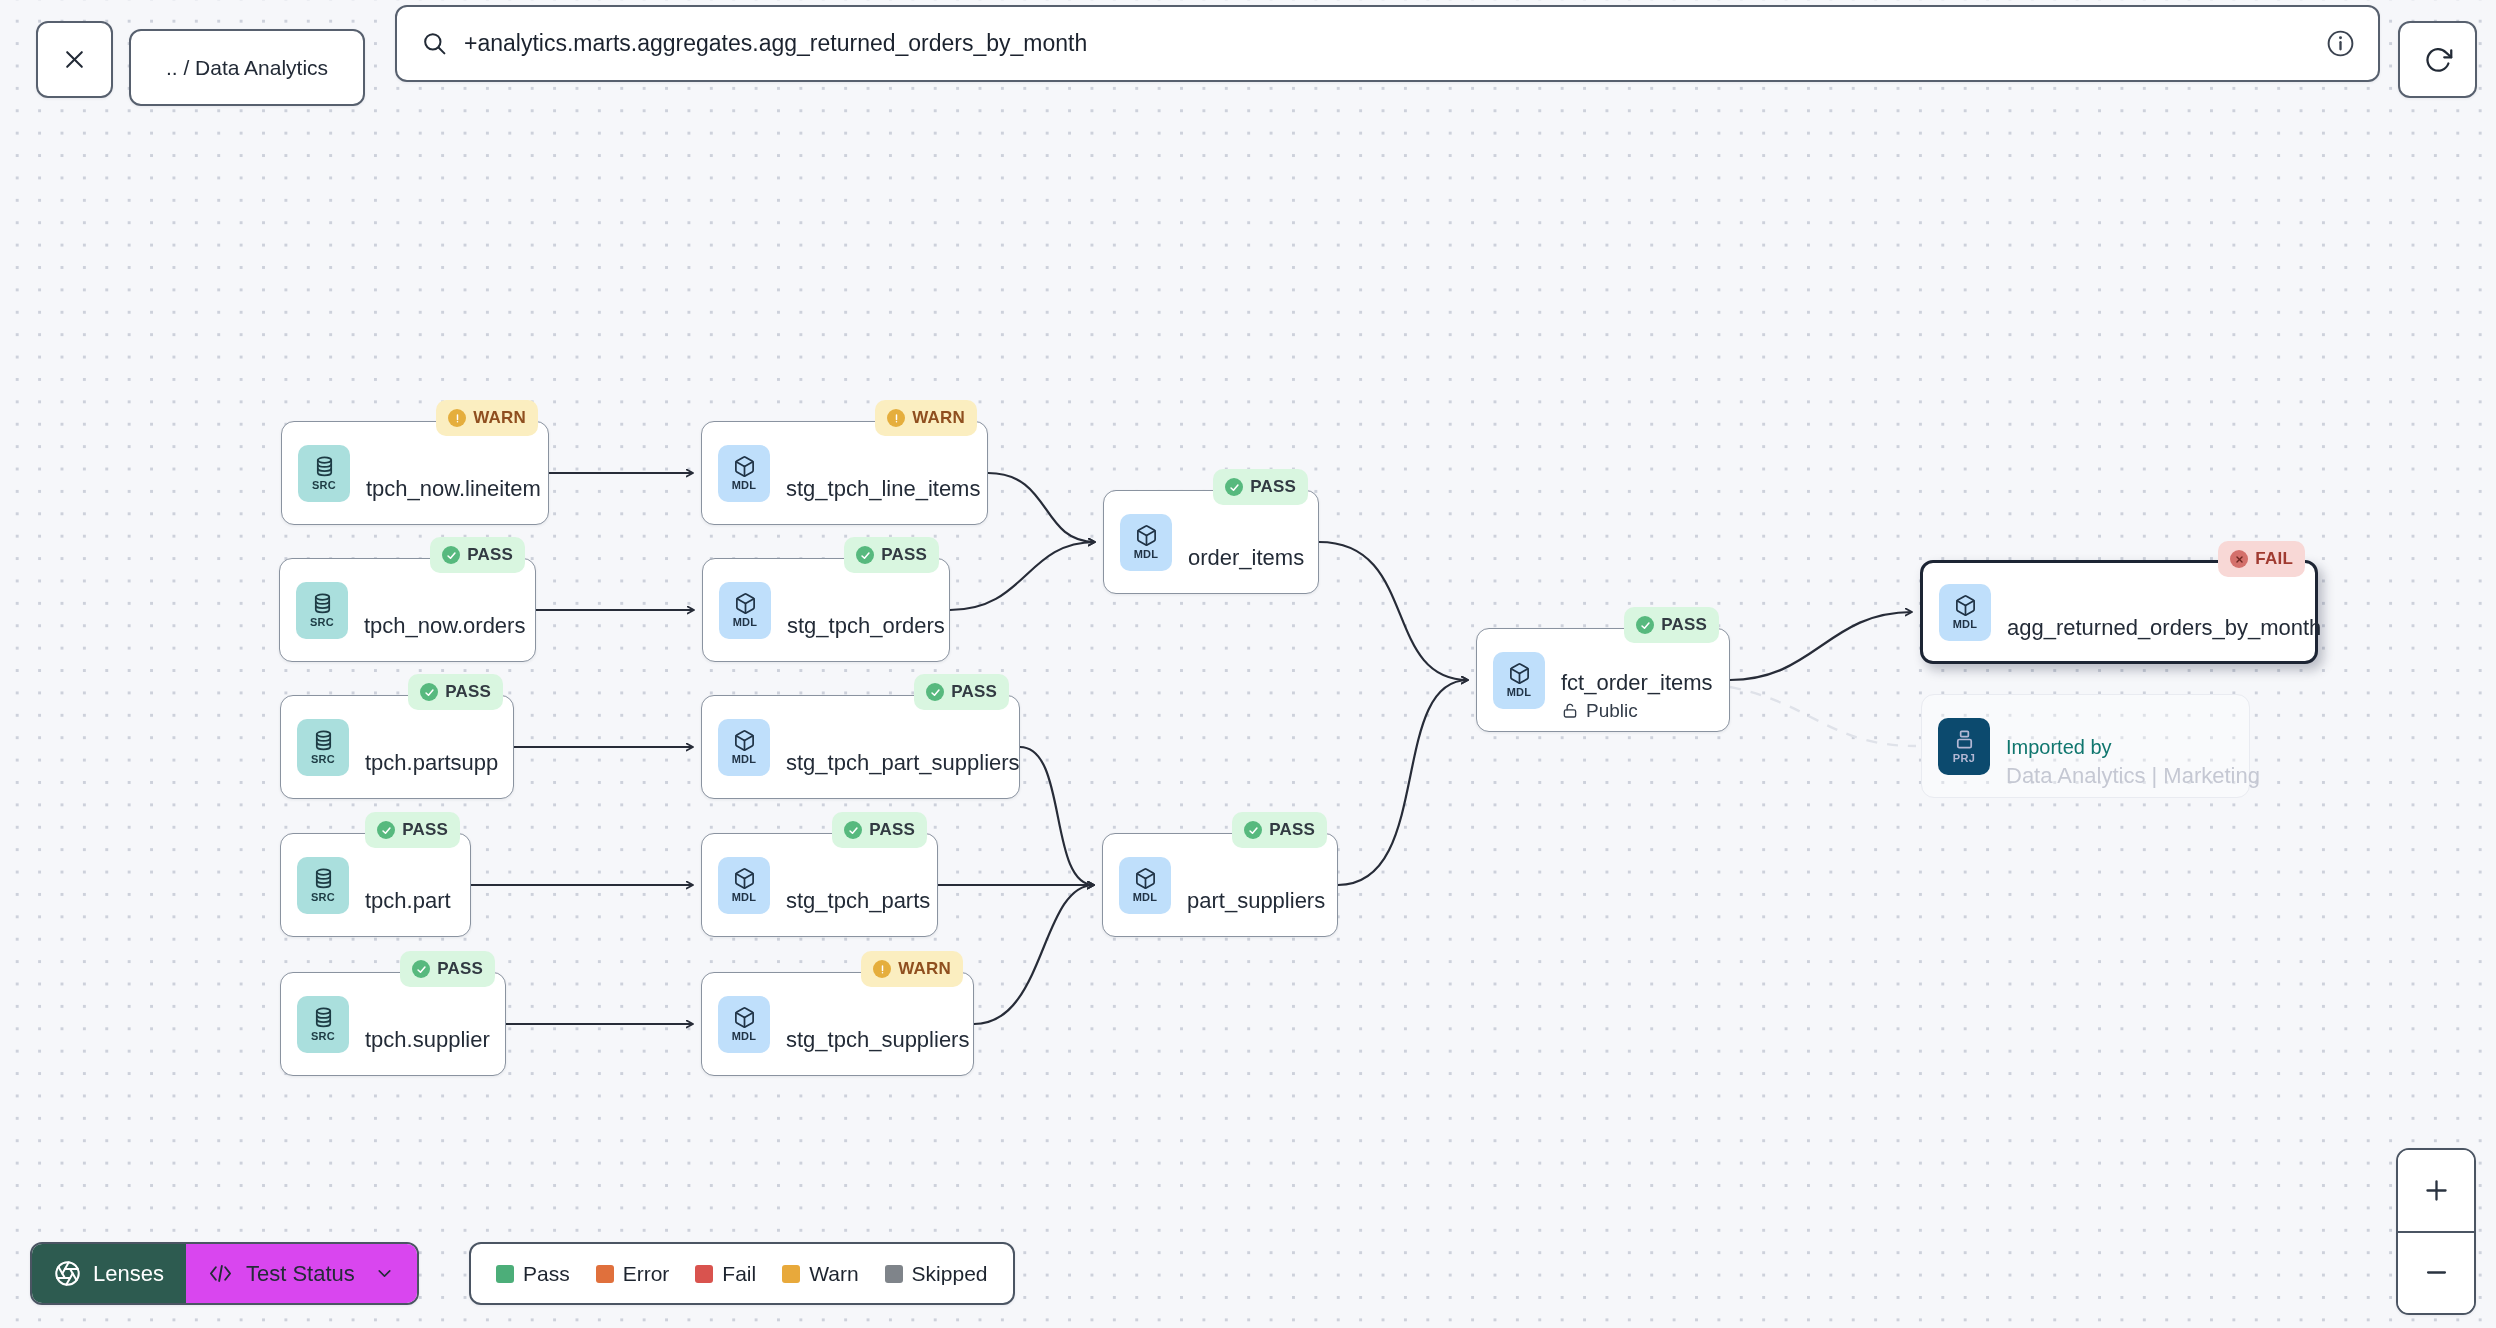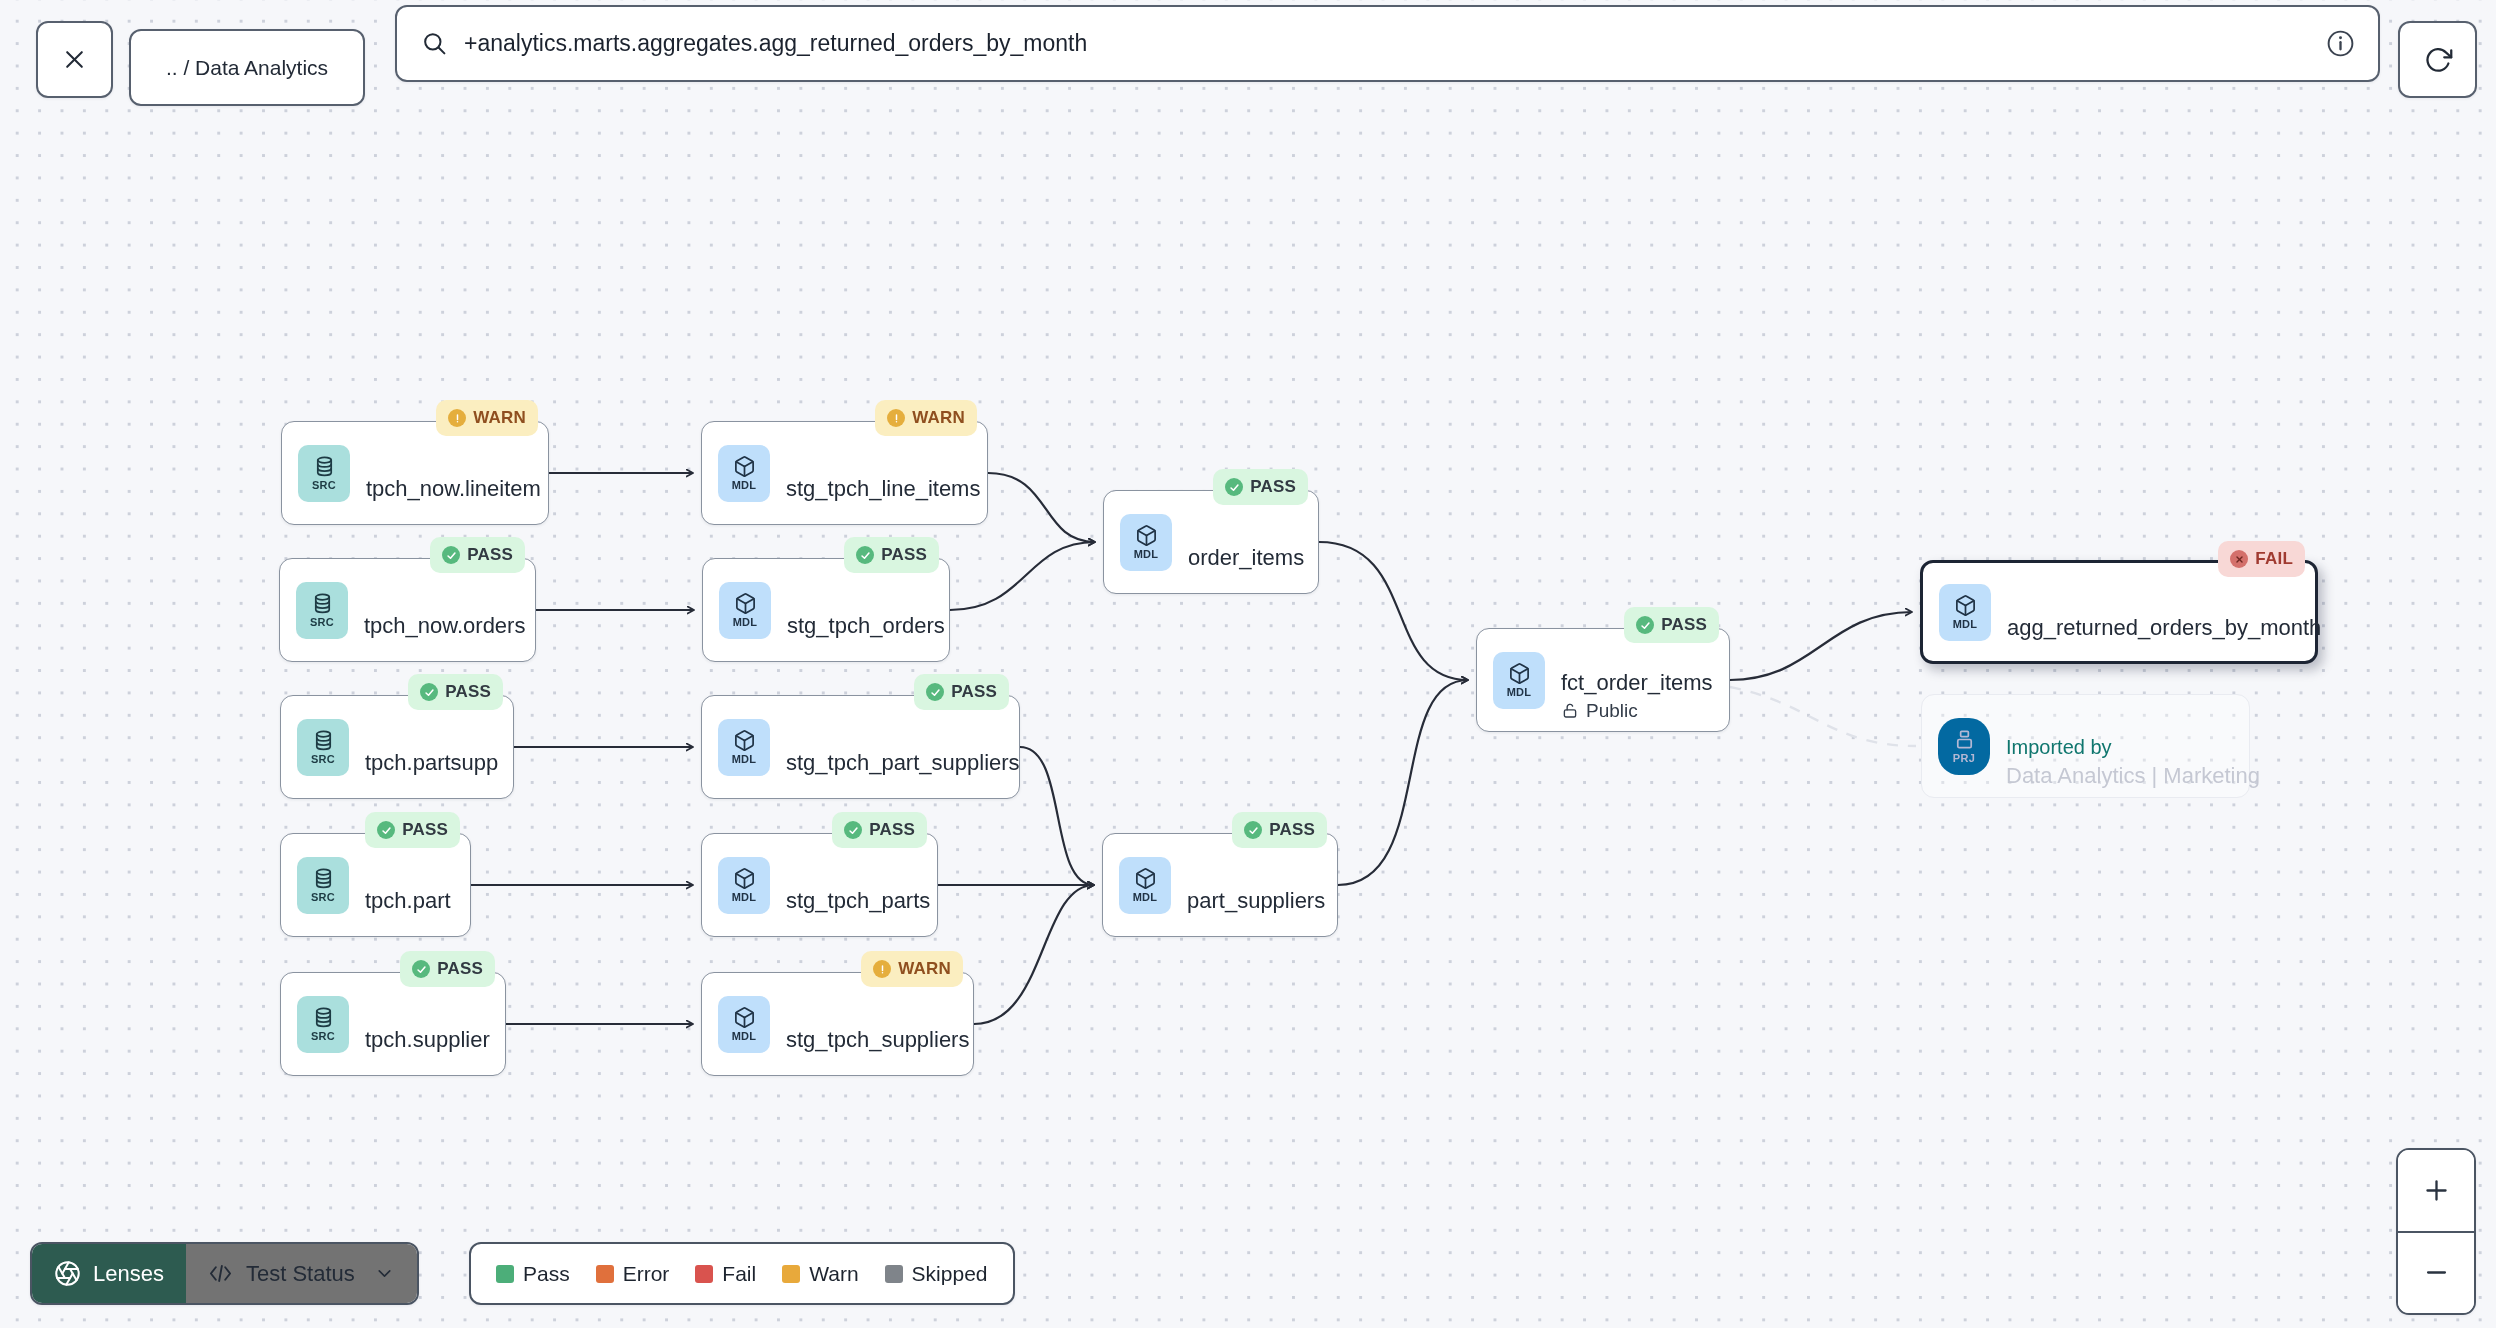--- a/index.html
+++ b/index.html
@@ -38,21 +38,21 @@
   .node { position:absolute; background:#fff; border:1.8px solid #8a93a0; border-radius:13px;
     display:flex; align-items:center; padding:0 14px 0 16px; gap:16px;
     box-shadow:0 1px 3px rgba(25,35,50,.08); cursor:pointer; }
   .node.selected { border:3px solid #1d2534; box-shadow:5px 6px 12px rgba(20,30,55,.28); }
   .node.faded { background:rgba(255,255,255,.35); border-color:#e9ebf1; box-shadow:none; }
 
   .chip { width:52px; height:57px; border-radius:10px; flex:0 0 auto;
     display:flex; flex-direction:column; align-items:center; justify-content:center; gap:1px; }
   .kind-src .chip { background:#aadfdd; color:#1d3b44; }
   .kind-mdl .chip { background:#bfdffb; color:#203346; }
-  .kind-prj .chip { background:#0369a1; color:#b4b8d4;border-radius:21px; }
+  .kind-prj .chip { background:#0c4a6e; color:#b4b8d4; }
   .chip svg { width:23px; height:23px; }
   .chip-label { font-size:11px; font-weight:600; letter-spacing:.3px; }
 
   .node-text { display:flex; flex-direction:column; justify-content:center; gap:4px; min-width:0; }
   .node-label { font-size:22px; color:#232b37; white-space:nowrap;margin-top:32px; }
   .node-sub { display:flex; align-items:center; gap:7px; font-size:19px; color:#333c49; }
   .node-sub svg { width:18px; height:18px; color:#333c49; }
   .node.faded .node-label { font-size:20px; color:#0f766e; }
   .node-sub2 { font-size:22px; color:#c5c8d3; white-space:nowrap; }
 
@@ -63,21 +63,21 @@
     align-items:center; justify-content:center; }
   .badge .dot svg { width:11px; height:11px; }
 
   
   .lens-group { position:absolute; left:30px; top:1242px; height:63px; border:2px solid #4b5563;
     border-radius:12px; overflow:hidden; display:flex; background:#fff;
     box-shadow:0 1px 3px rgba(25,35,50,.07); }
   .lens-seg { display:flex; align-items:center; gap:12px; padding:0 22px; background:#2d5b50;
     color:#fff; font-size:22px; cursor:pointer; }
   .lens-seg svg { width:27px; height:27px; }
-  .status-seg { display:flex; align-items:center; gap:13px; padding:0 22px; background:#737373;
+  .status-seg { display:flex; align-items:center; gap:13px; padding:0 22px; background:#d946ef;
     color:#232b37; font-size:22px; cursor:pointer; }
   .status-seg .code-ic { width:25px; height:25px; color:#232b37; }
   .status-seg .chev { width:21px; height:21px; color:#232b37; margin-left:6px; }
 
   .legend-box { position:absolute; left:469px; top:1242px; height:63px; border:2px solid #4b5563;
     border-radius:12px; background:#fff; display:flex; align-items:center; gap:26px;
     padding:0 25px; box-shadow:0 1px 3px rgba(25,35,50,.07); }
   .legend-item { display:flex; align-items:center; gap:9px; font-size:21px; color:#1d242f; }
   .legend-item .sq { width:18px; height:18px; border-radius:3px; }
 

